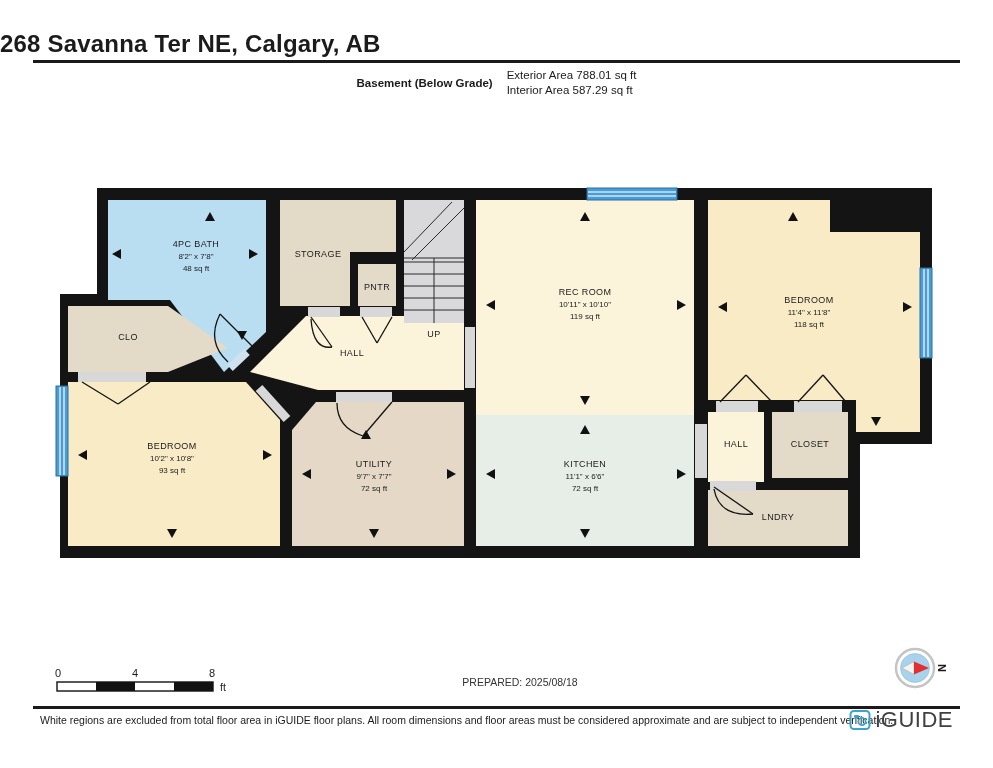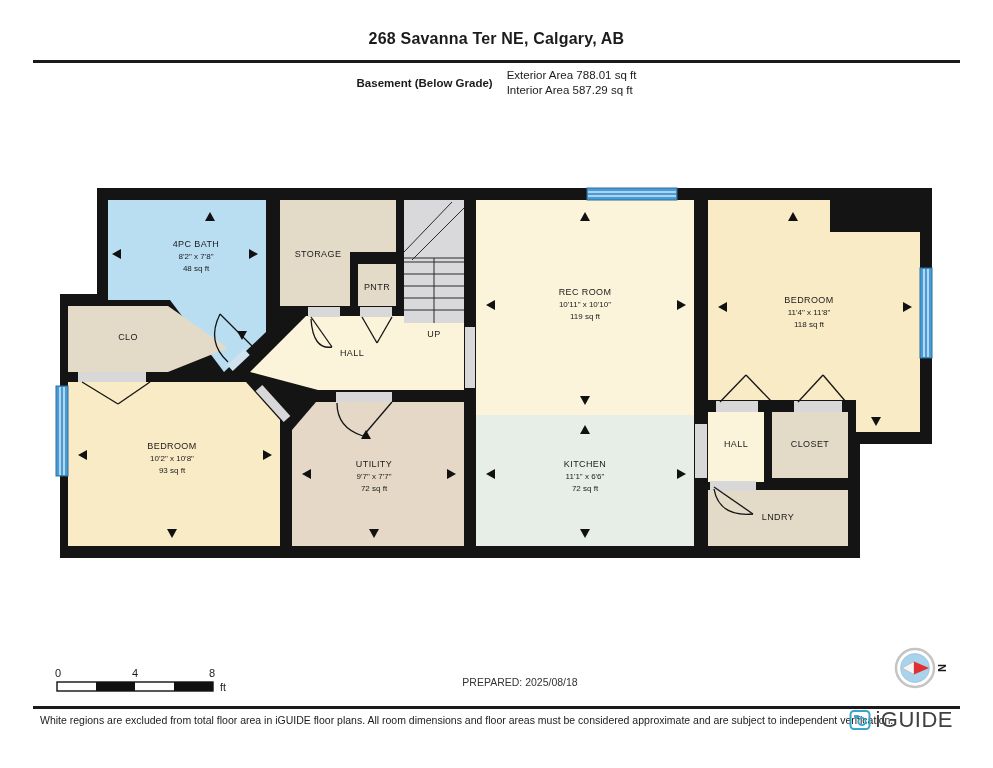--- a/index.html
+++ b/index.html
@@ -1,20 +1,20 @@
 <!DOCTYPE html>
 <html><head>
 <meta charset="utf-8">
 <style>
   html,body{margin:0;padding:0;background:#fff;}
   body{width:993px;height:768px;font-family:"Liberation Sans",sans-serif;color:#1b1b1b;}
   #page{position:relative;width:993px;height:768px;background:#fff;overflow:hidden;}
 
-  .title{position:absolute;top:30px;left:0;width:993px;text-align:center;
-         font-size:16px;font-weight:bold;letter-spacing:.2px;}
+  .title{position:absolute;top:30px;left:0;width:993px;text-align:left;
+         font-size:24px;font-weight:bold;letter-spacing:.2px;}
   .rule{position:absolute;left:33px;width:927px;height:3px;background:#1a1a1a;}
   #rule-top{top:60px;}
   #rule-bottom{top:706px;}
 
   .subtitle{position:absolute;top:68px;left:0;width:993px;display:flex;
             justify-content:center;align-items:center;font-size:11.5px;}
   .subtitle .flabel{font-weight:bold;margin-right:14px;}
   .subtitle .areas span{display:block;line-height:15px;}
 
   #plan-svg{position:absolute;top:0;left:0;}

